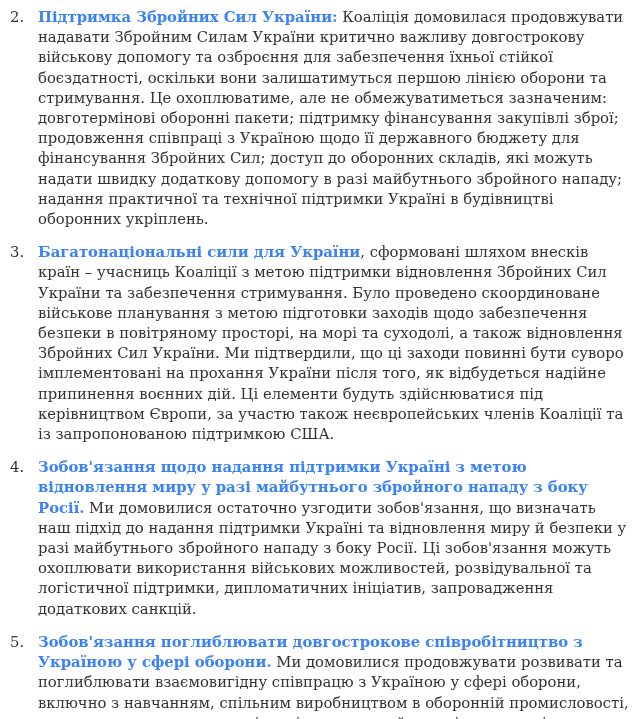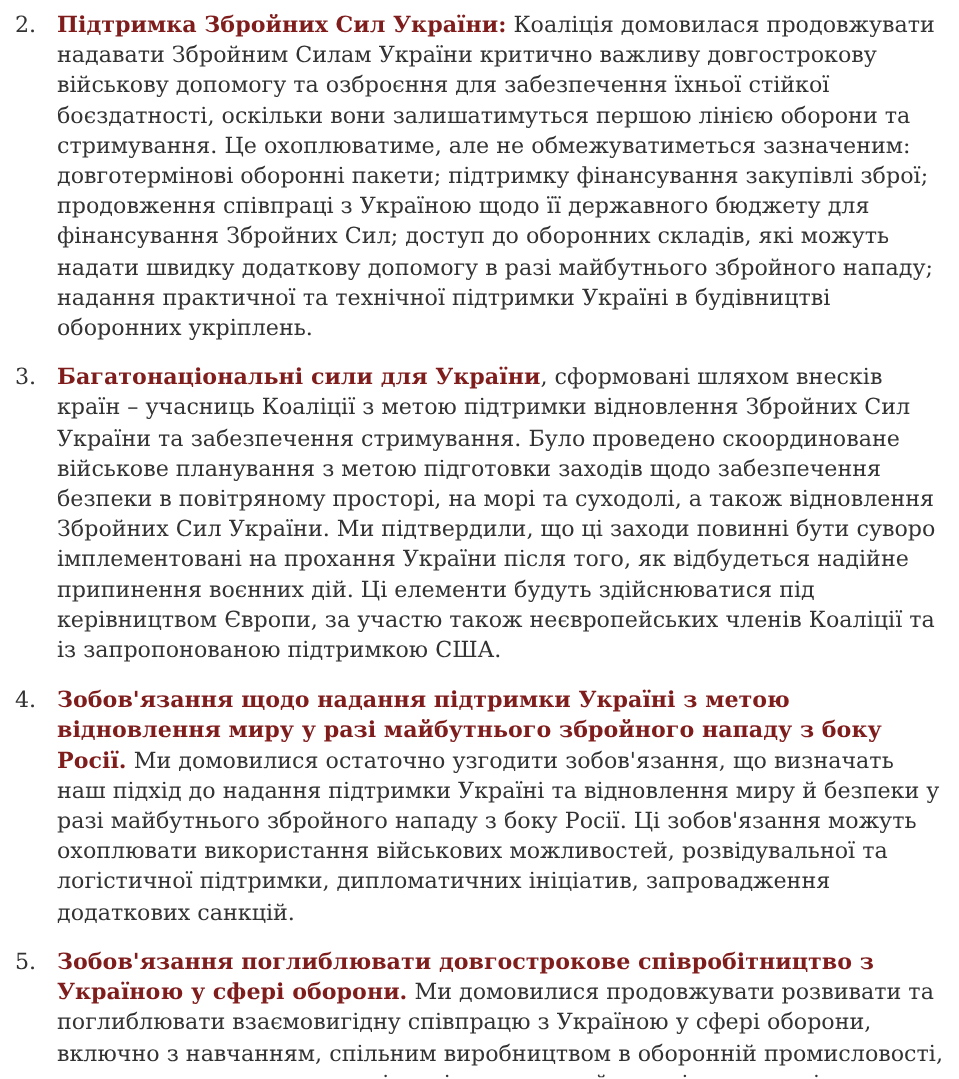--- a/index.html
+++ b/index.html
@@ -35,21 +35,21 @@
   ol.numbered .num {
     position: absolute;
     left: -28px;
     top: 0;
     width: 24px;
     text-align: left;
     font-feature-settings: "onum";
   }
   .lead {
     font-weight: bold;
-    color: #7f1d1d;
+    color: #3b82f6;
   }
 </style>
 </head>
 <body>
 
 <div class="doc">
   <ol class="numbered">
     <li>
       <span class="num">2.</span>
       <span class="lead">Підтримка Збройних Сил України:</span><span> Коаліція домовилася продовжувати надавати Збройним Силам України критично важливу довгострокову військову допомогу та озброєння для забезпечення їхньої стійкої боєздатності, оскільки вони залишатимуться першою лінією оборони та стримування. Це охоплюватиме, але не обмежуватиметься зазначеним: довготермінові оборонні пакети; підтримку фінансування закупівлі зброї; продовження співпраці з Україною щодо її державного бюджету для фінансування Збройних Сил; доступ до оборонних складів, які можуть надати швидку додаткову допомогу в разі майбутнього збройного нападу; надання практичної та технічної підтримки Україні в будівництві оборонних укріплень.</span>

